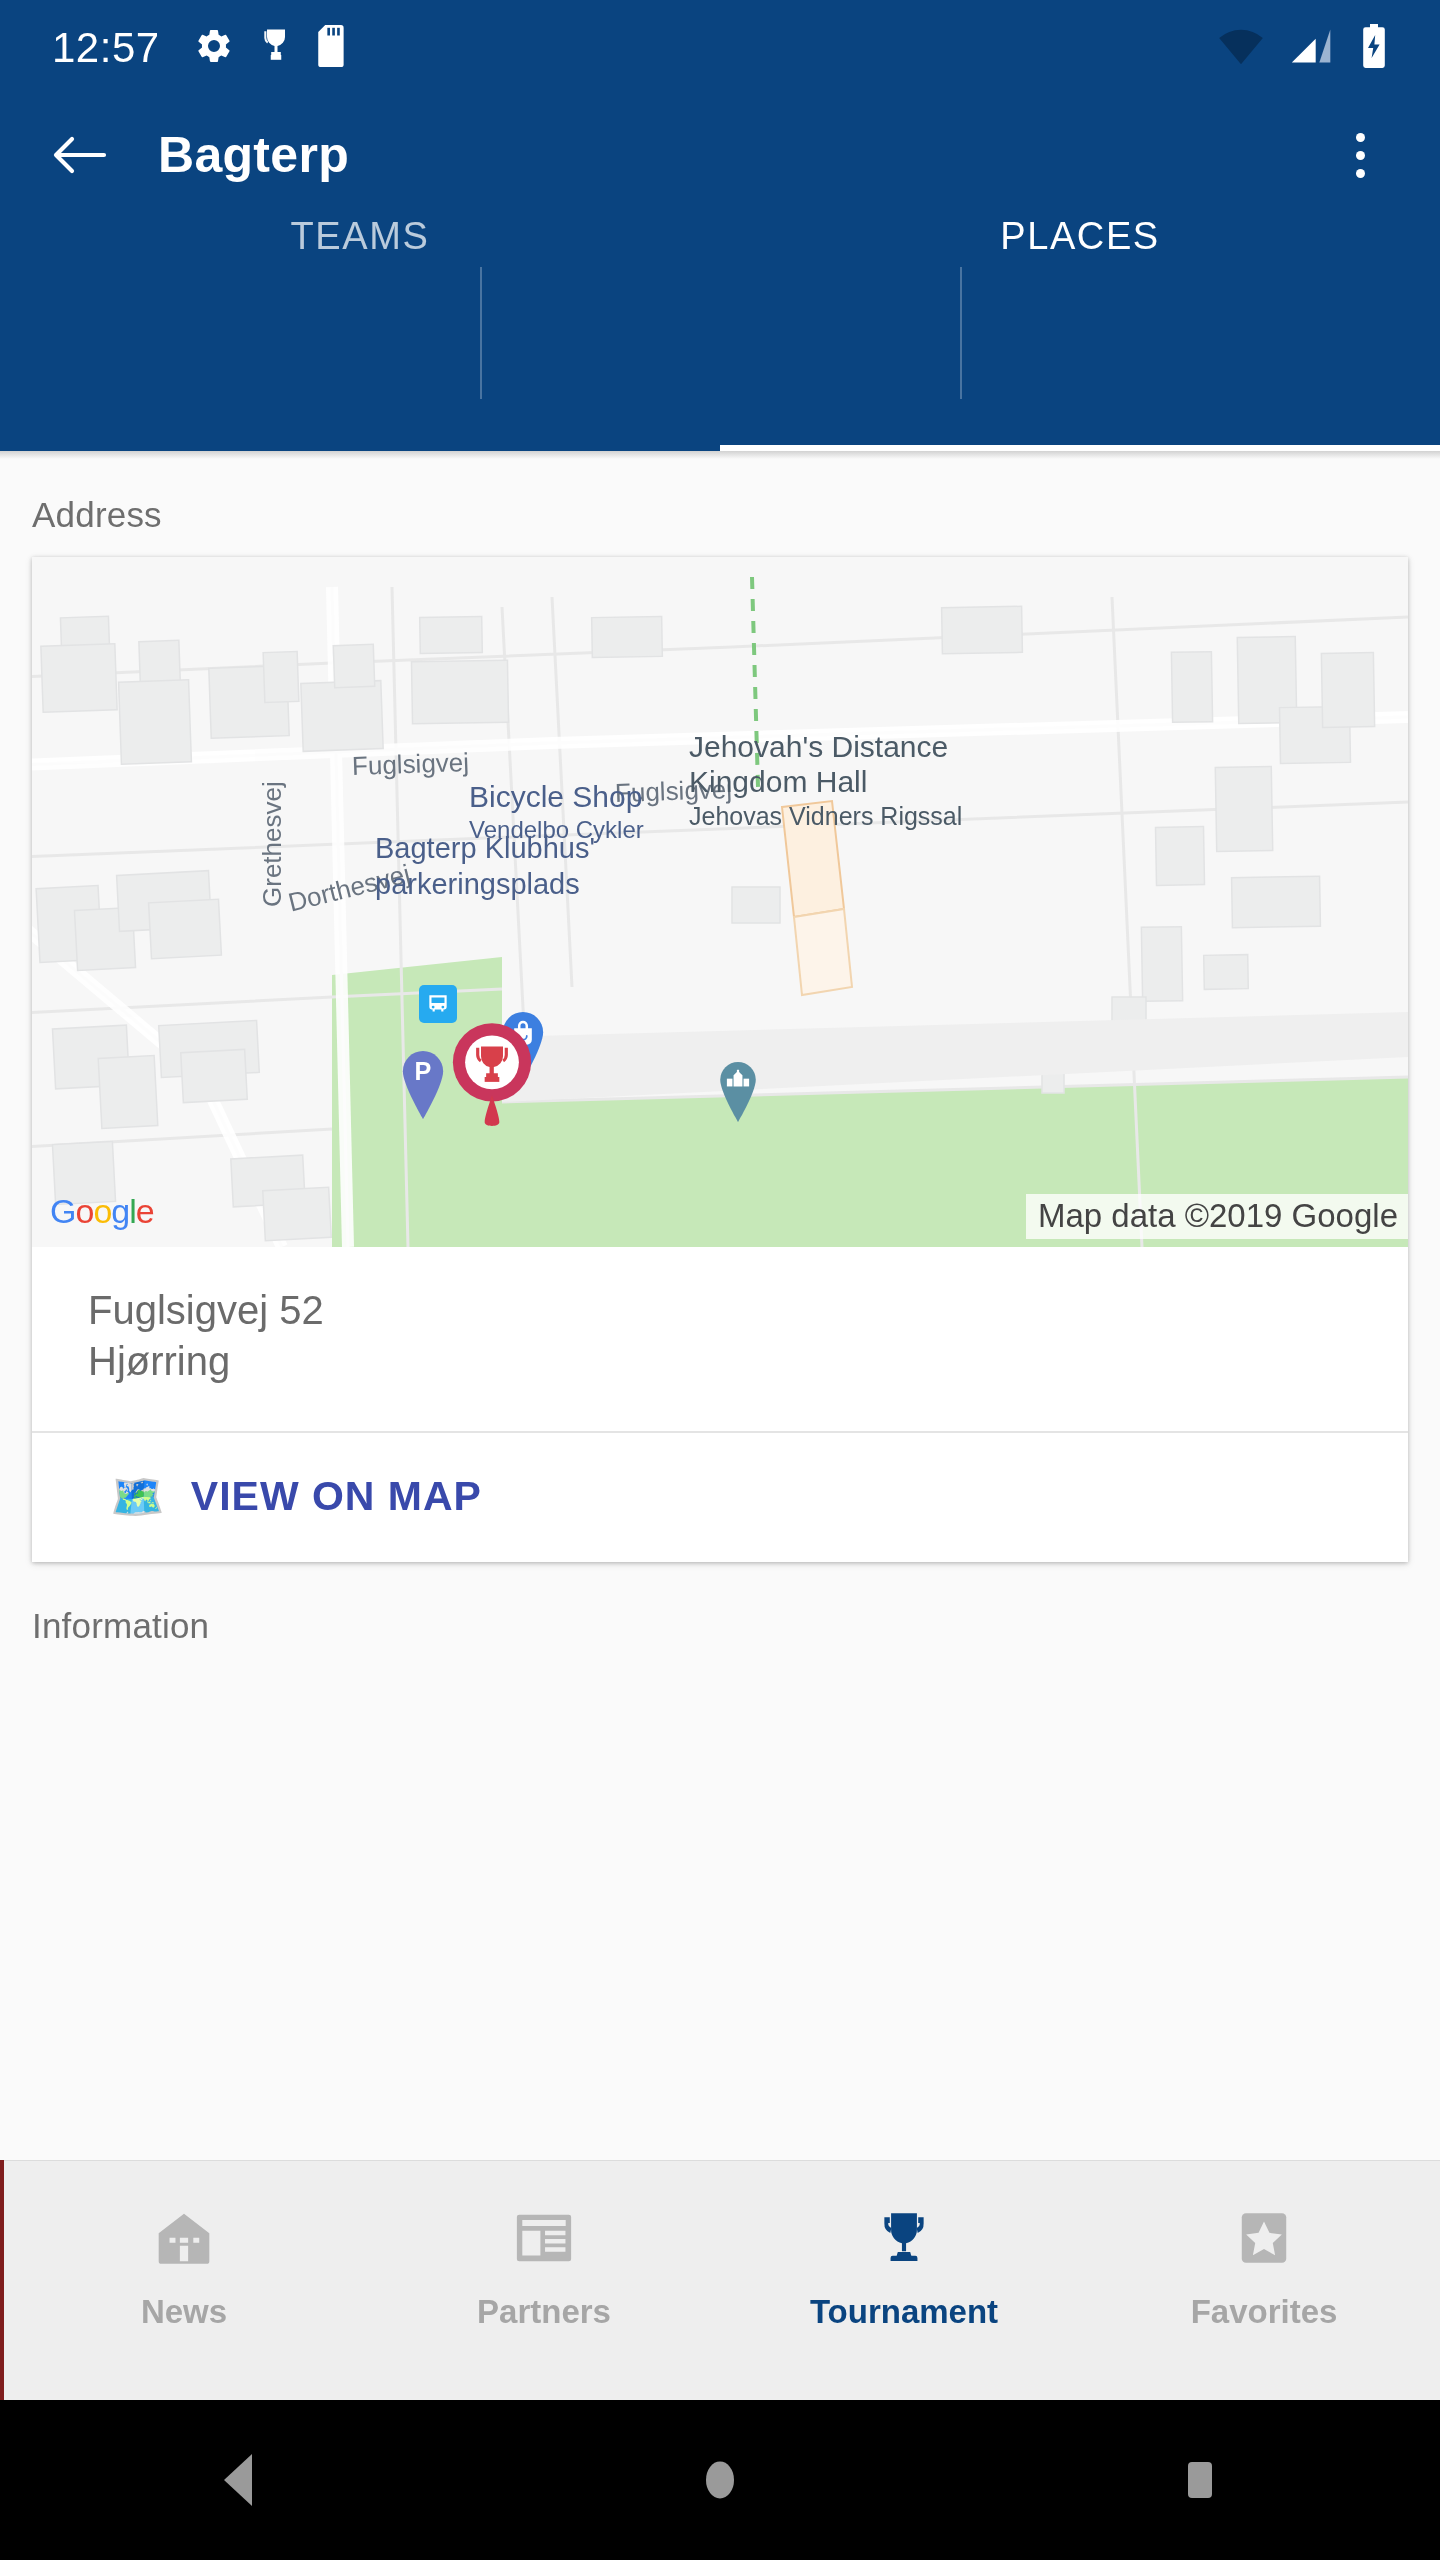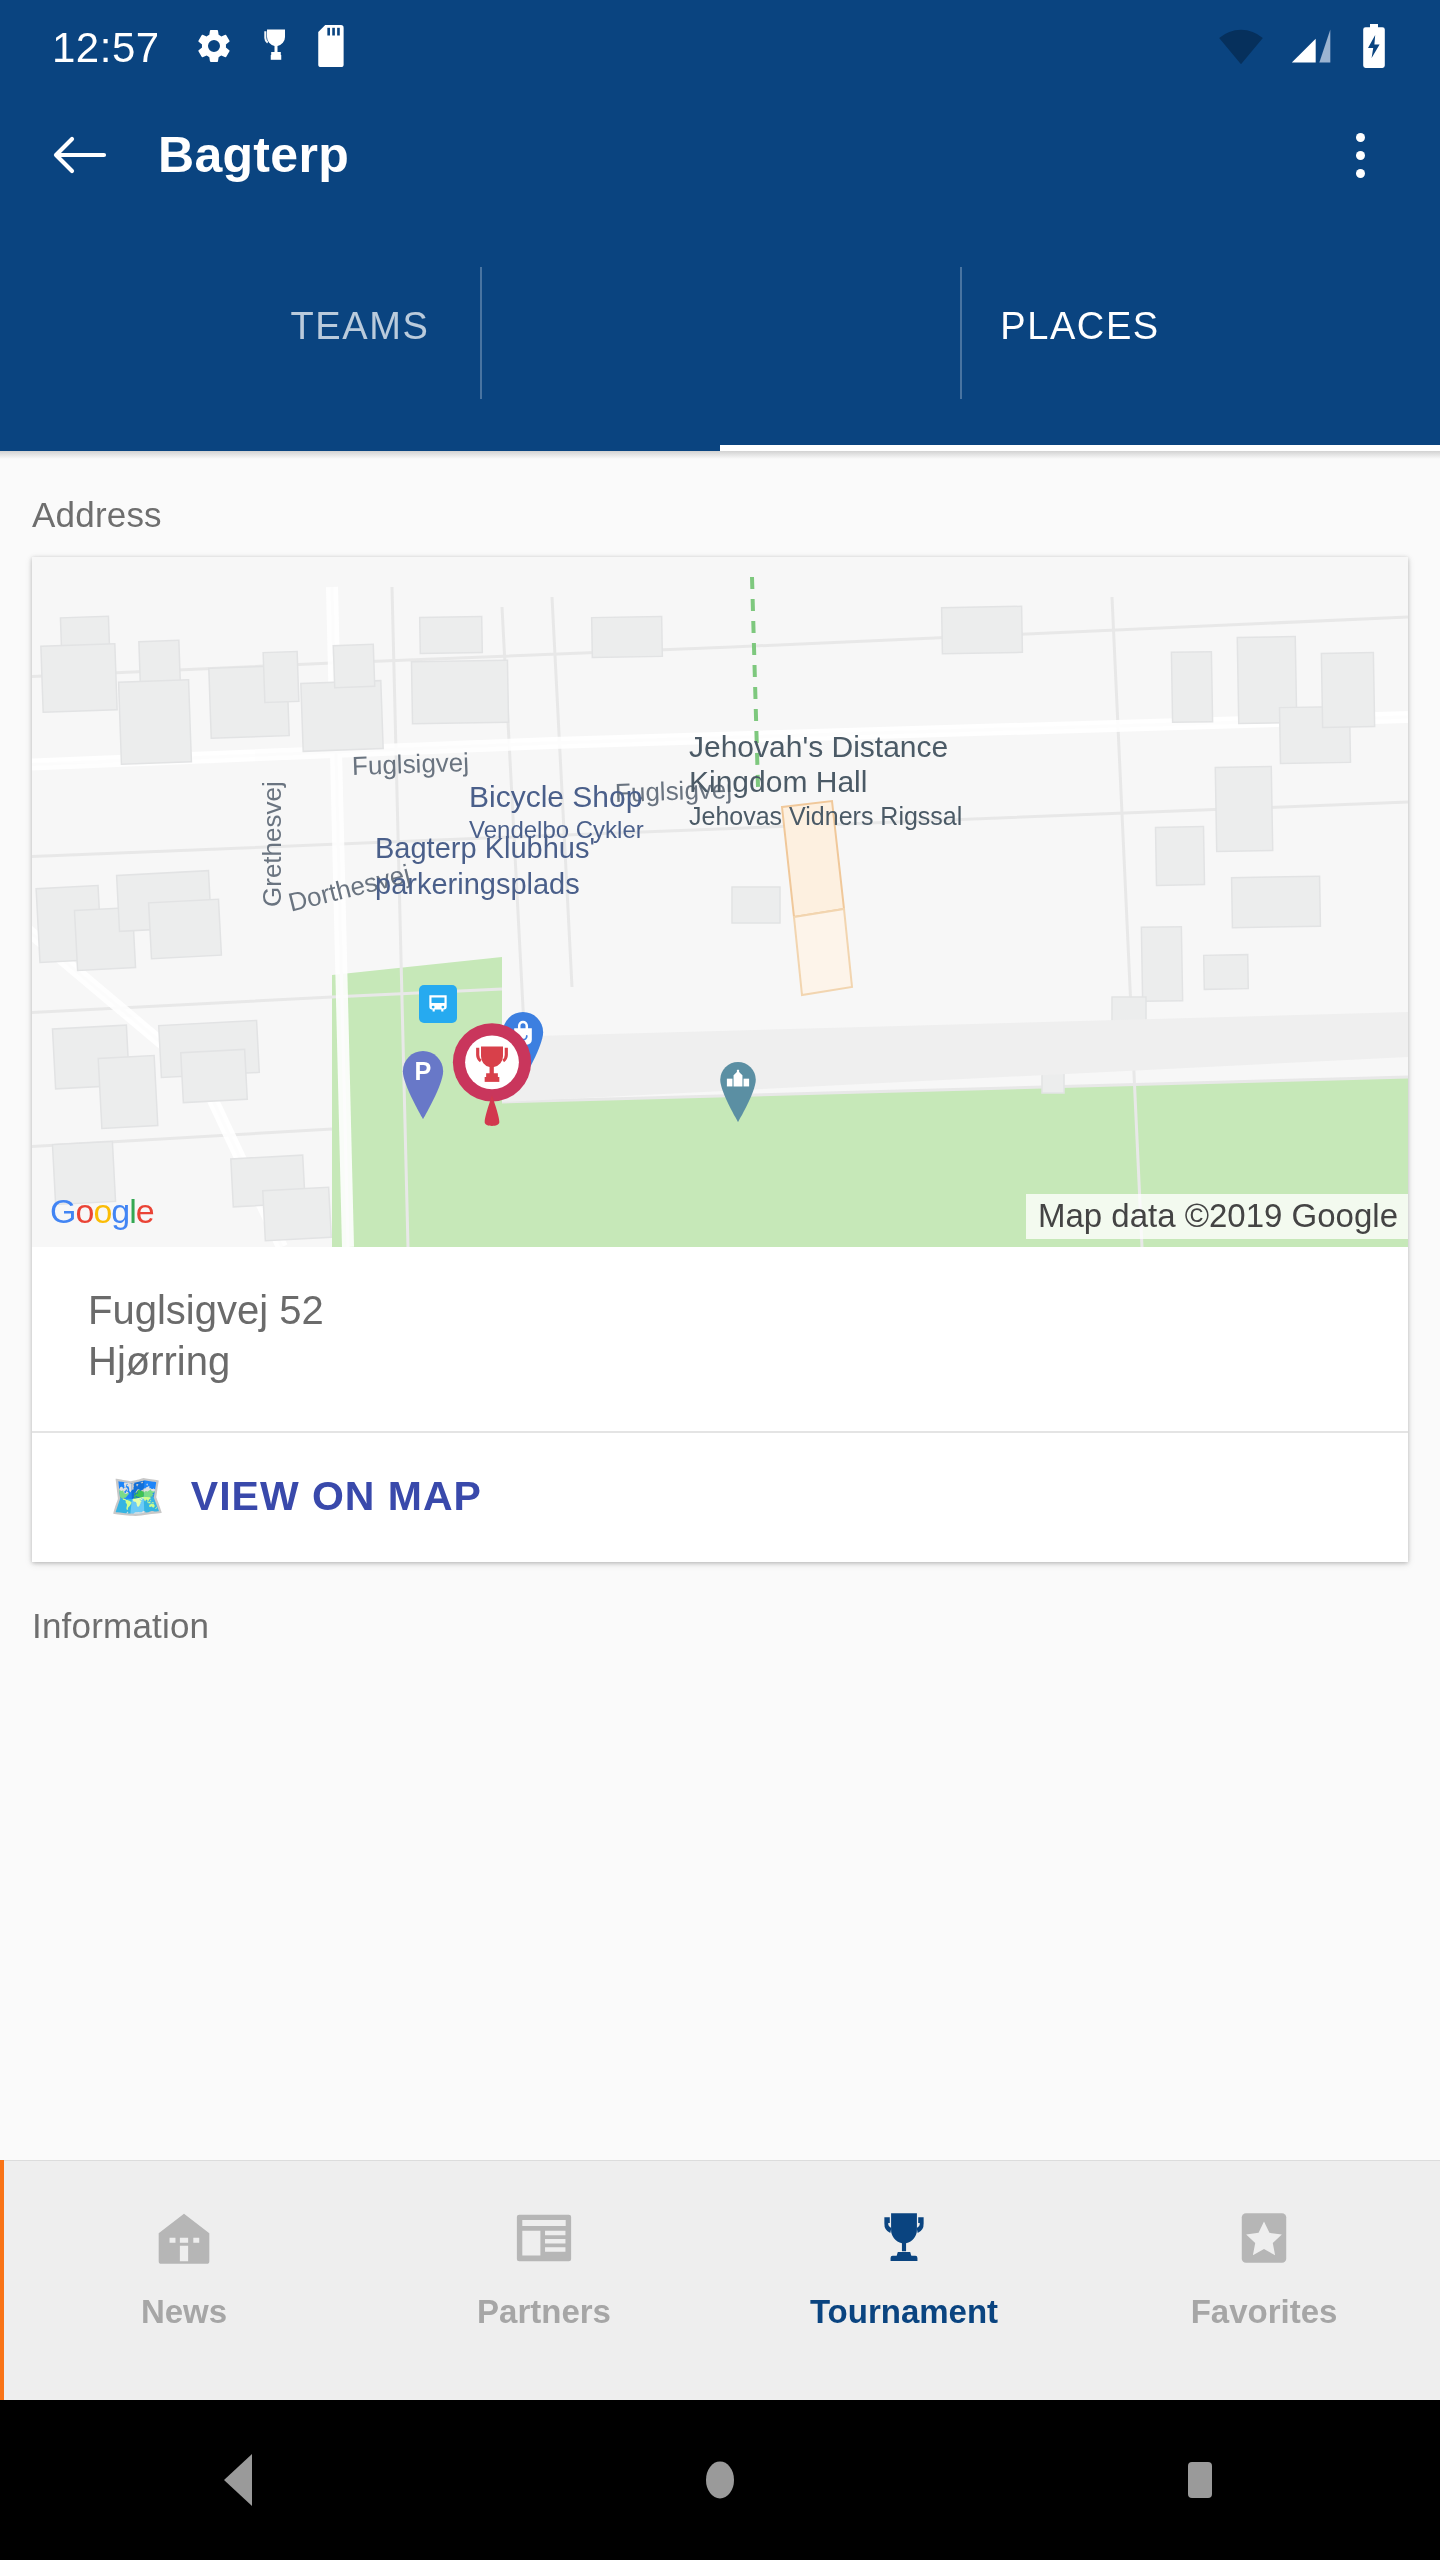--- a/index.html
+++ b/index.html
@@ -2,21 +2,21 @@
 <html><head>
 <meta charset="utf-8">
 <style>
   * { margin:0; padding:0; box-sizing:border-box; }
   html,body {
     width:1440px; height:2560px;
     background:#000;
     font-family:"Liberation Sans", sans-serif;
     overflow:hidden;
   }
-  #screen { position:relative; width:1440px; height:2560px; background:#f97316; }
+  #screen { position:relative; width:1440px; height:2560px; background:#7f1d1d; }
 
   
   .statusbar{
     position:absolute; left:0; top:0; width:1440px; height:95px;
     background:#0a4480; display:flex; align-items:center;
     padding:0 28px; color:#fff;
   }
   .sb-time{ font-size:42px; letter-spacing:.5px; font-weight:400; margin-left:24px;}
   .sb-left-icons{ display:flex; align-items:center; gap:24px; margin-left:34px; }
   .sb-spacer{ flex:1; }
@@ -36,21 +36,21 @@
   .overflow-btn{ width:80px; height:80px; display:flex; flex-direction:column;
     align-items:center; justify-content:center; gap:9px; }
   .dot{ width:9px; height:9px; border-radius:50%; background:#fff; }
 
   
   .tabbar{
     position:absolute; left:0; top:215px; width:1440px; height:236px;
     background:#0a4480; display:flex;
   }
   .tab{
-    flex:1; position:relative; display:flex; align-items:center; justify-content:center;
+    flex:1; position:relative; display:flex; align-items:flex-start; justify-content:center;
     color:rgba(255,255,255,.72); font-size:38px; letter-spacing:1.6px; font-weight:400;
     padding-bottom:14px;
   }
   .tab.active{ color:#fff; }
   .tab.active::after{
     content:""; position:absolute; left:0; right:0; bottom:0; height:6px; background:#fff;
   }
   .tab-div{
     position:absolute; top:52px; bottom:52px; width:2px; background:rgba(255,255,255,.26);
   }

